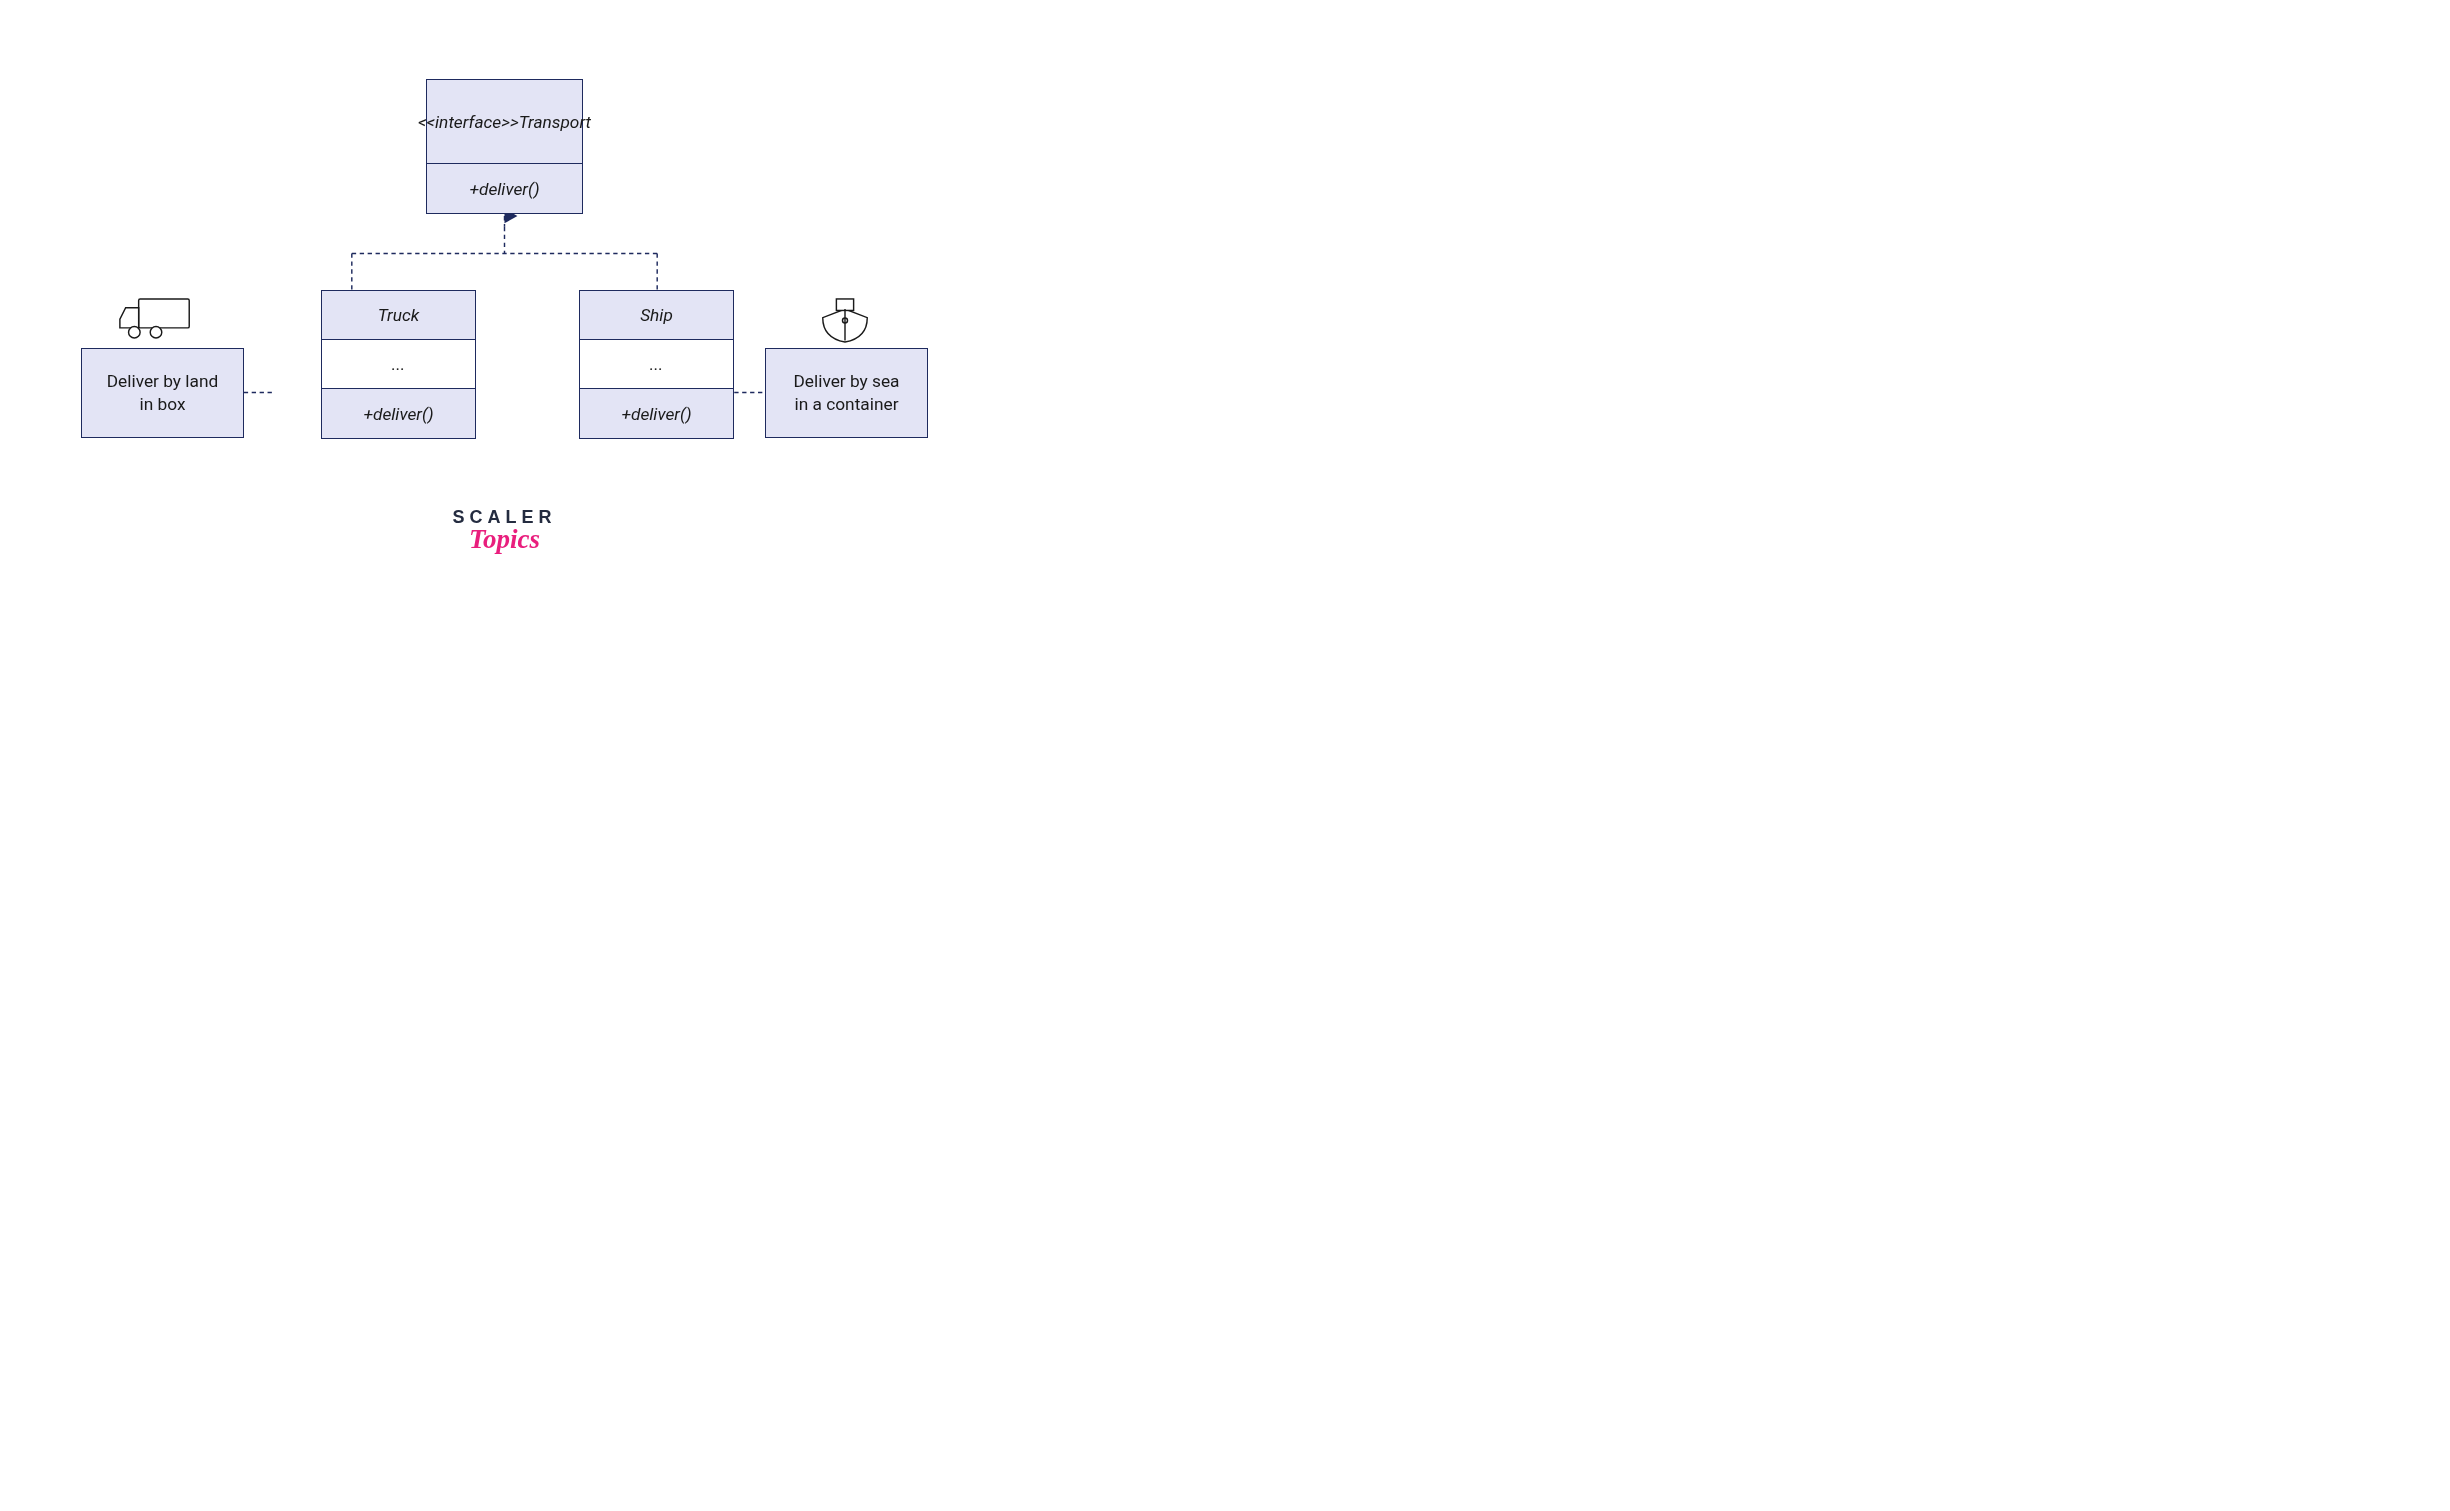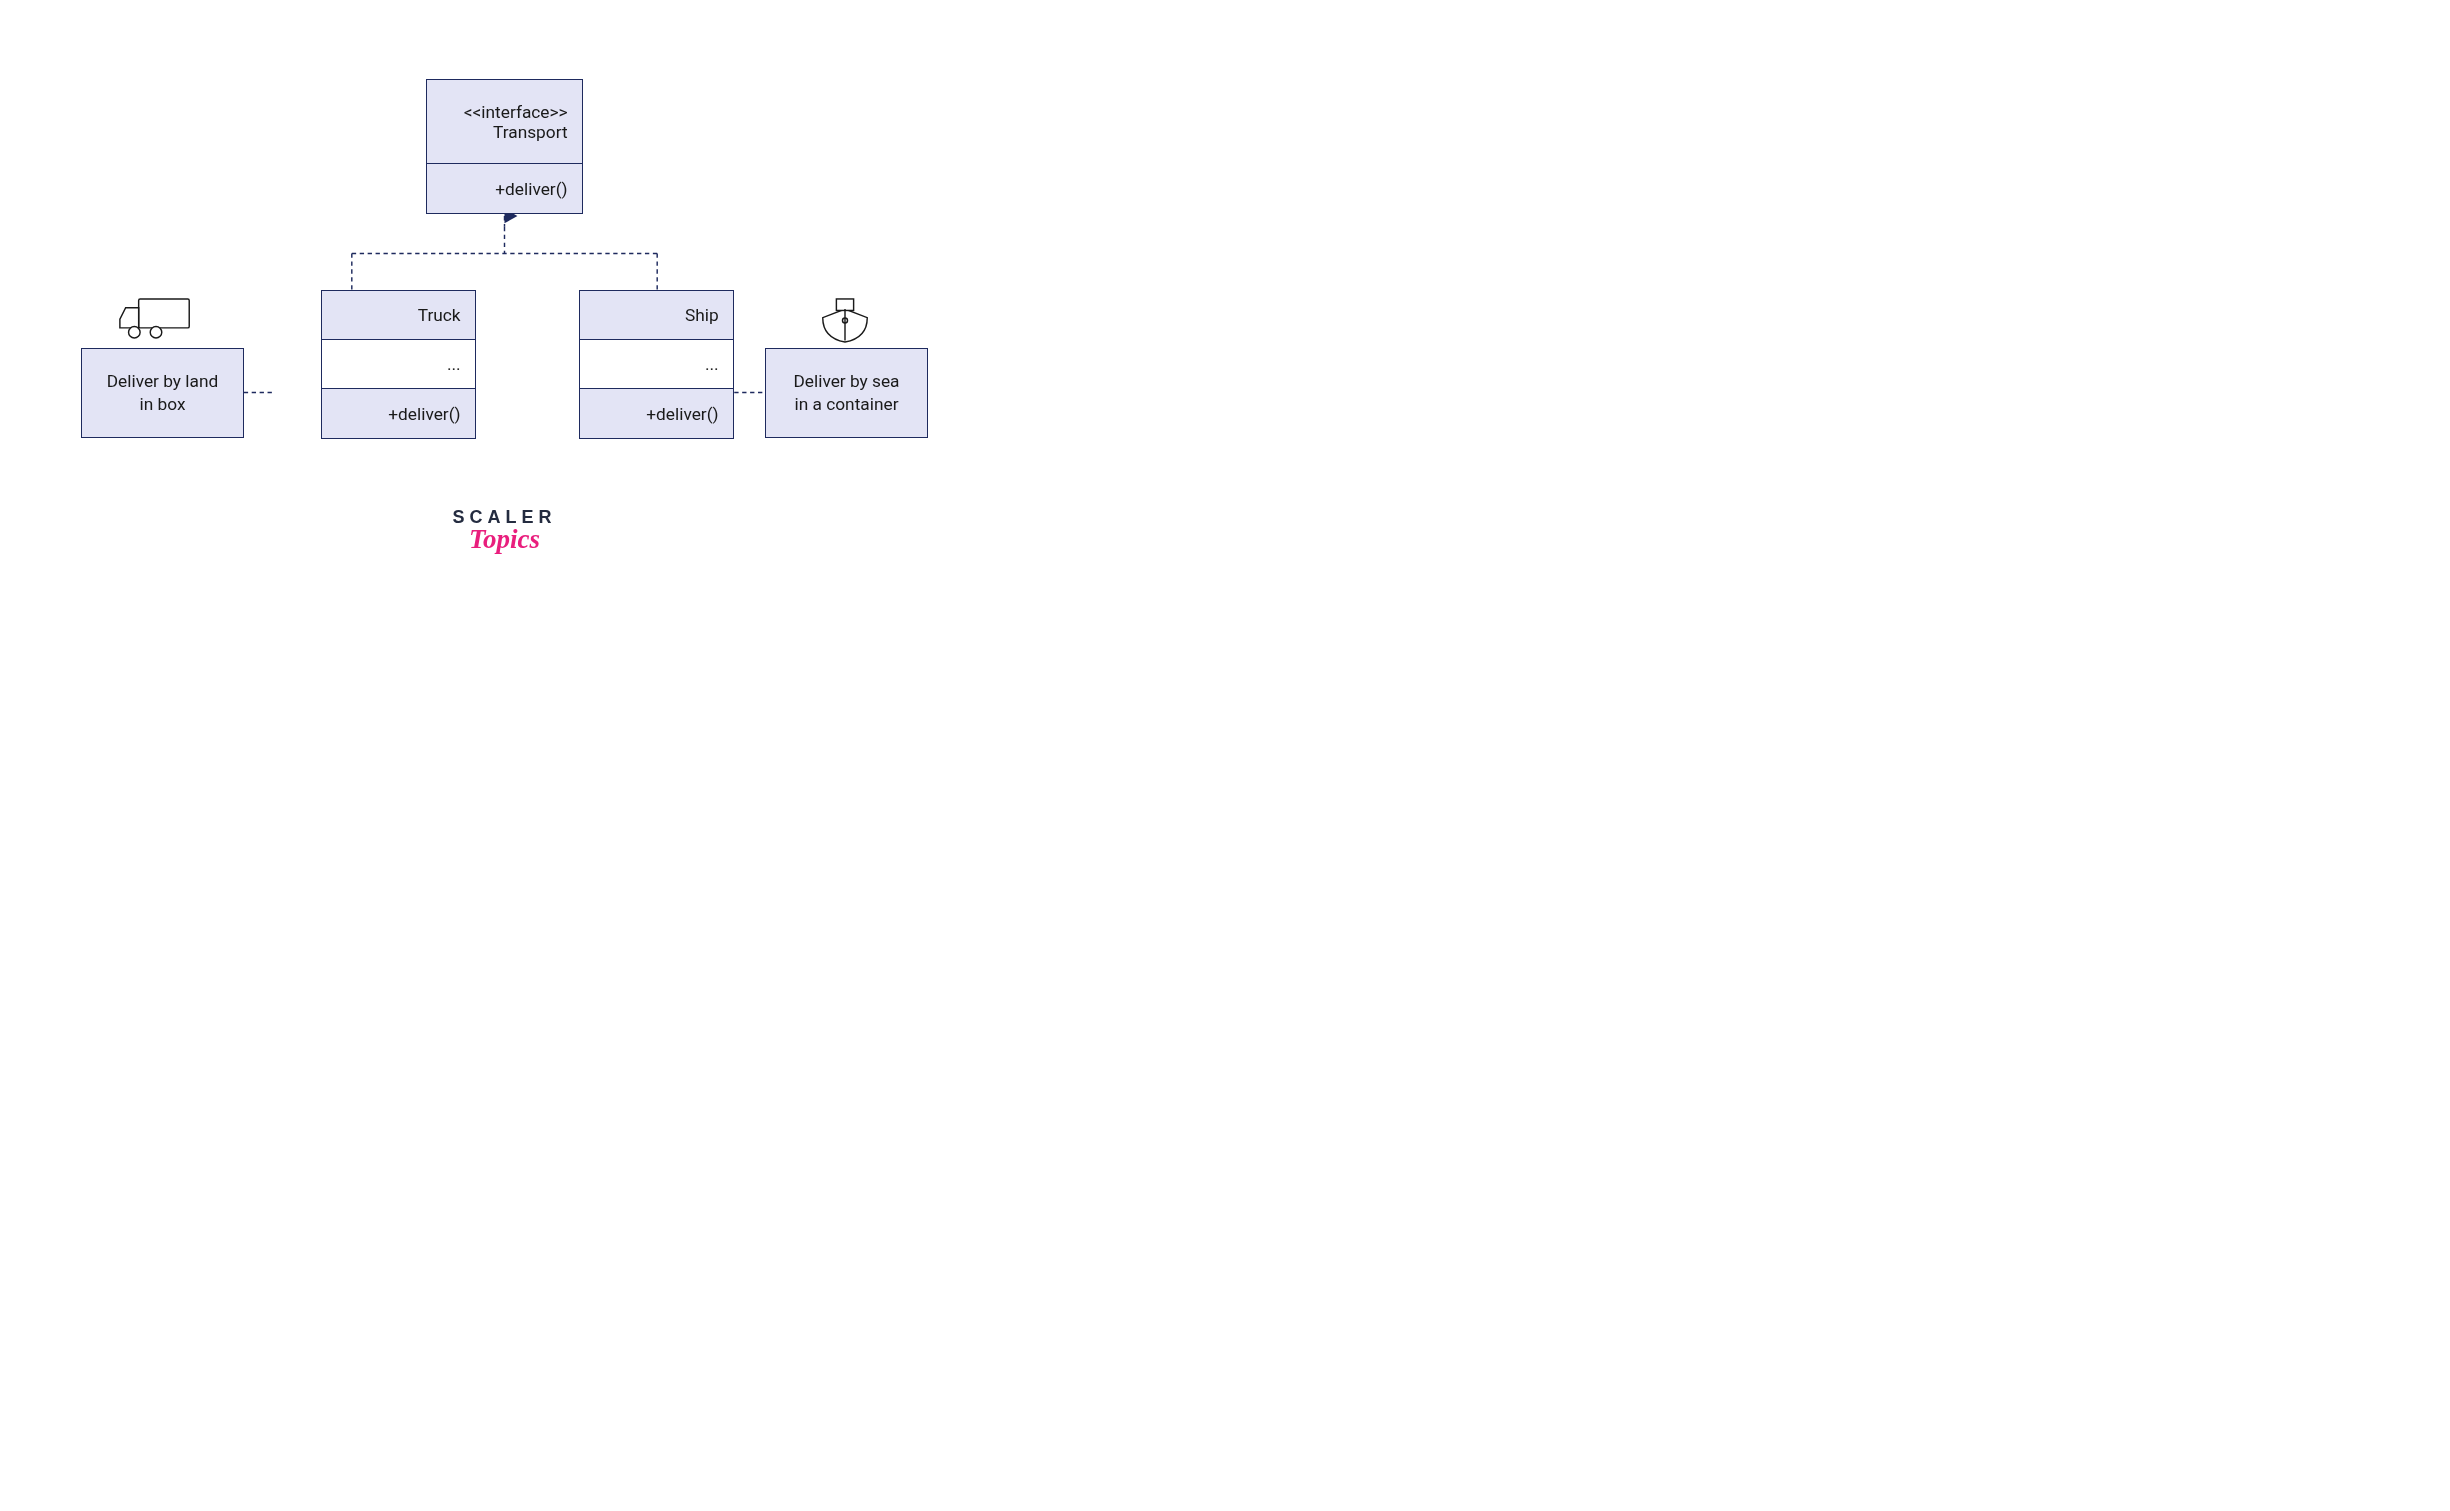--- a/index.html
+++ b/index.html
@@ -15,23 +15,24 @@
   .uml-box {
     position: absolute;
     border: 1.4px solid #1e2a5e;
     background: #e3e4f5;
     text-align: center;
   }
   .uml-section {
     border-bottom: 1.4px solid #1e2a5e;
     padding: 8.6px 14.4px;
     display: flex;
-    flex-direction: column;
+    flex-direction: row;
     justify-content: center;
-    align-items: flex-end;
+    align-items: center;
+    font-style: italic;
   }
   .uml-section:last-child { border-bottom: none; }
   .uml-section.white { background: #ffffff; }
   .note {
     position: absolute;
     border: 1.4px solid #1e2a5e;
     background: #e3e4f5;
     text-align: center;
     display: flex;
     flex-direction: column;

